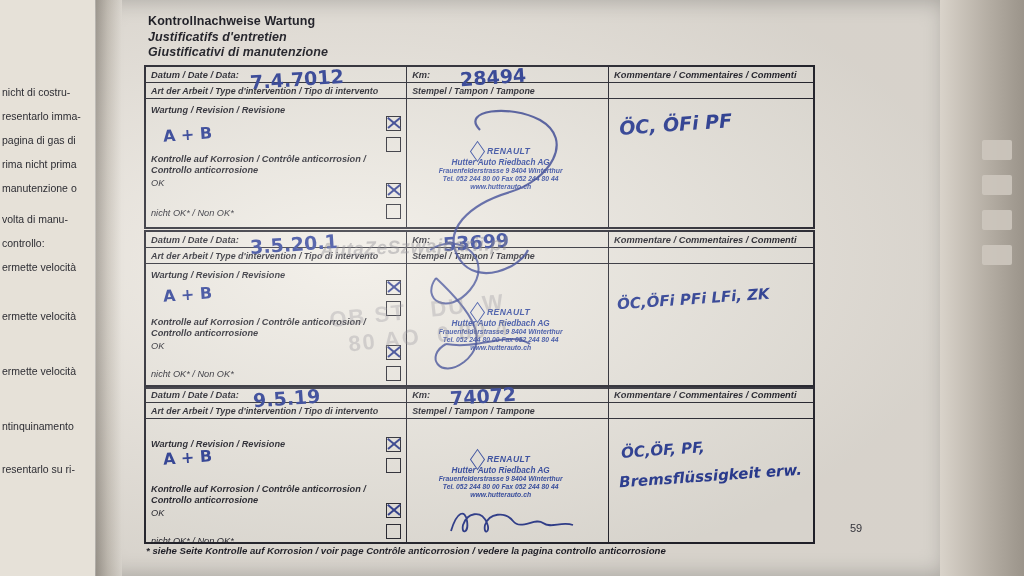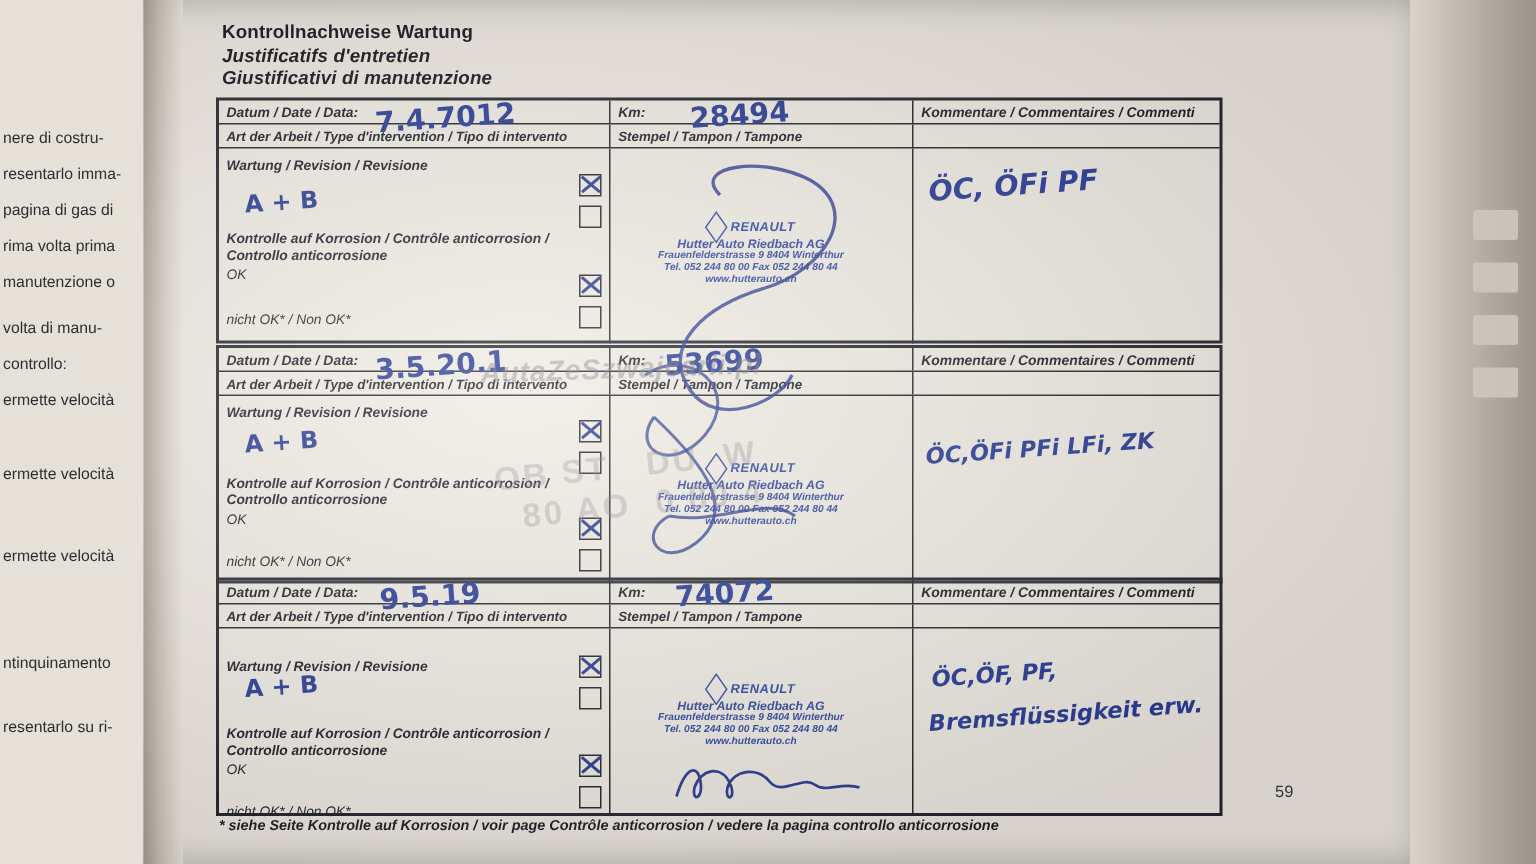--- a/index.html
+++ b/index.html
@@ -105,31 +105,31 @@
   <div class="paper-left"></div>
   <div class="paper-right"></div>
   <div class="gutter"></div>
   <div class="right-edge"></div>
   <div class="tabmark" style="top:140px"></div>
   <div class="tabmark" style="top:175px"></div>
   <div class="tabmark" style="top:210px"></div>
   <div class="tabmark" style="top:245px"></div>
 
   <div class="leftcol">
-    <div>nere di costru-</div>
+    <div>nicht di costru-</div>
     <div>resentarlo imma-</div>
     <div>pagina di gas di</div>
-    <div>rima volta prima</div>
+    <div>rima nicht prima</div>
     <div>manutenzione o</div>
     <div style="margin-top:18px">volta di manu-</div>
     <div>controllo:</div>
     <div style="margin-top:10px">ermette velocità</div>
     <div style="margin-top:36px">ermette velocità</div>
     <div style="margin-top:42px">ermette velocità</div>
-    <div style="margin-top:58px">ntinquinamento</div>
+    <div style="margin-top:42px">ntinquinamento</div>
     <div style="margin-top:30px">resentarlo su ri-</div>
   </div>
 
   <div class="heads">
     <div>Kontrollnachweise Wartung</div>
     <div class="it">Justificatifs d'entretien</div>
     <div class="it">Giustificativi di manutenzione</div>
   </div>
 
   <div class="block" style="top:65px;height:160px">

